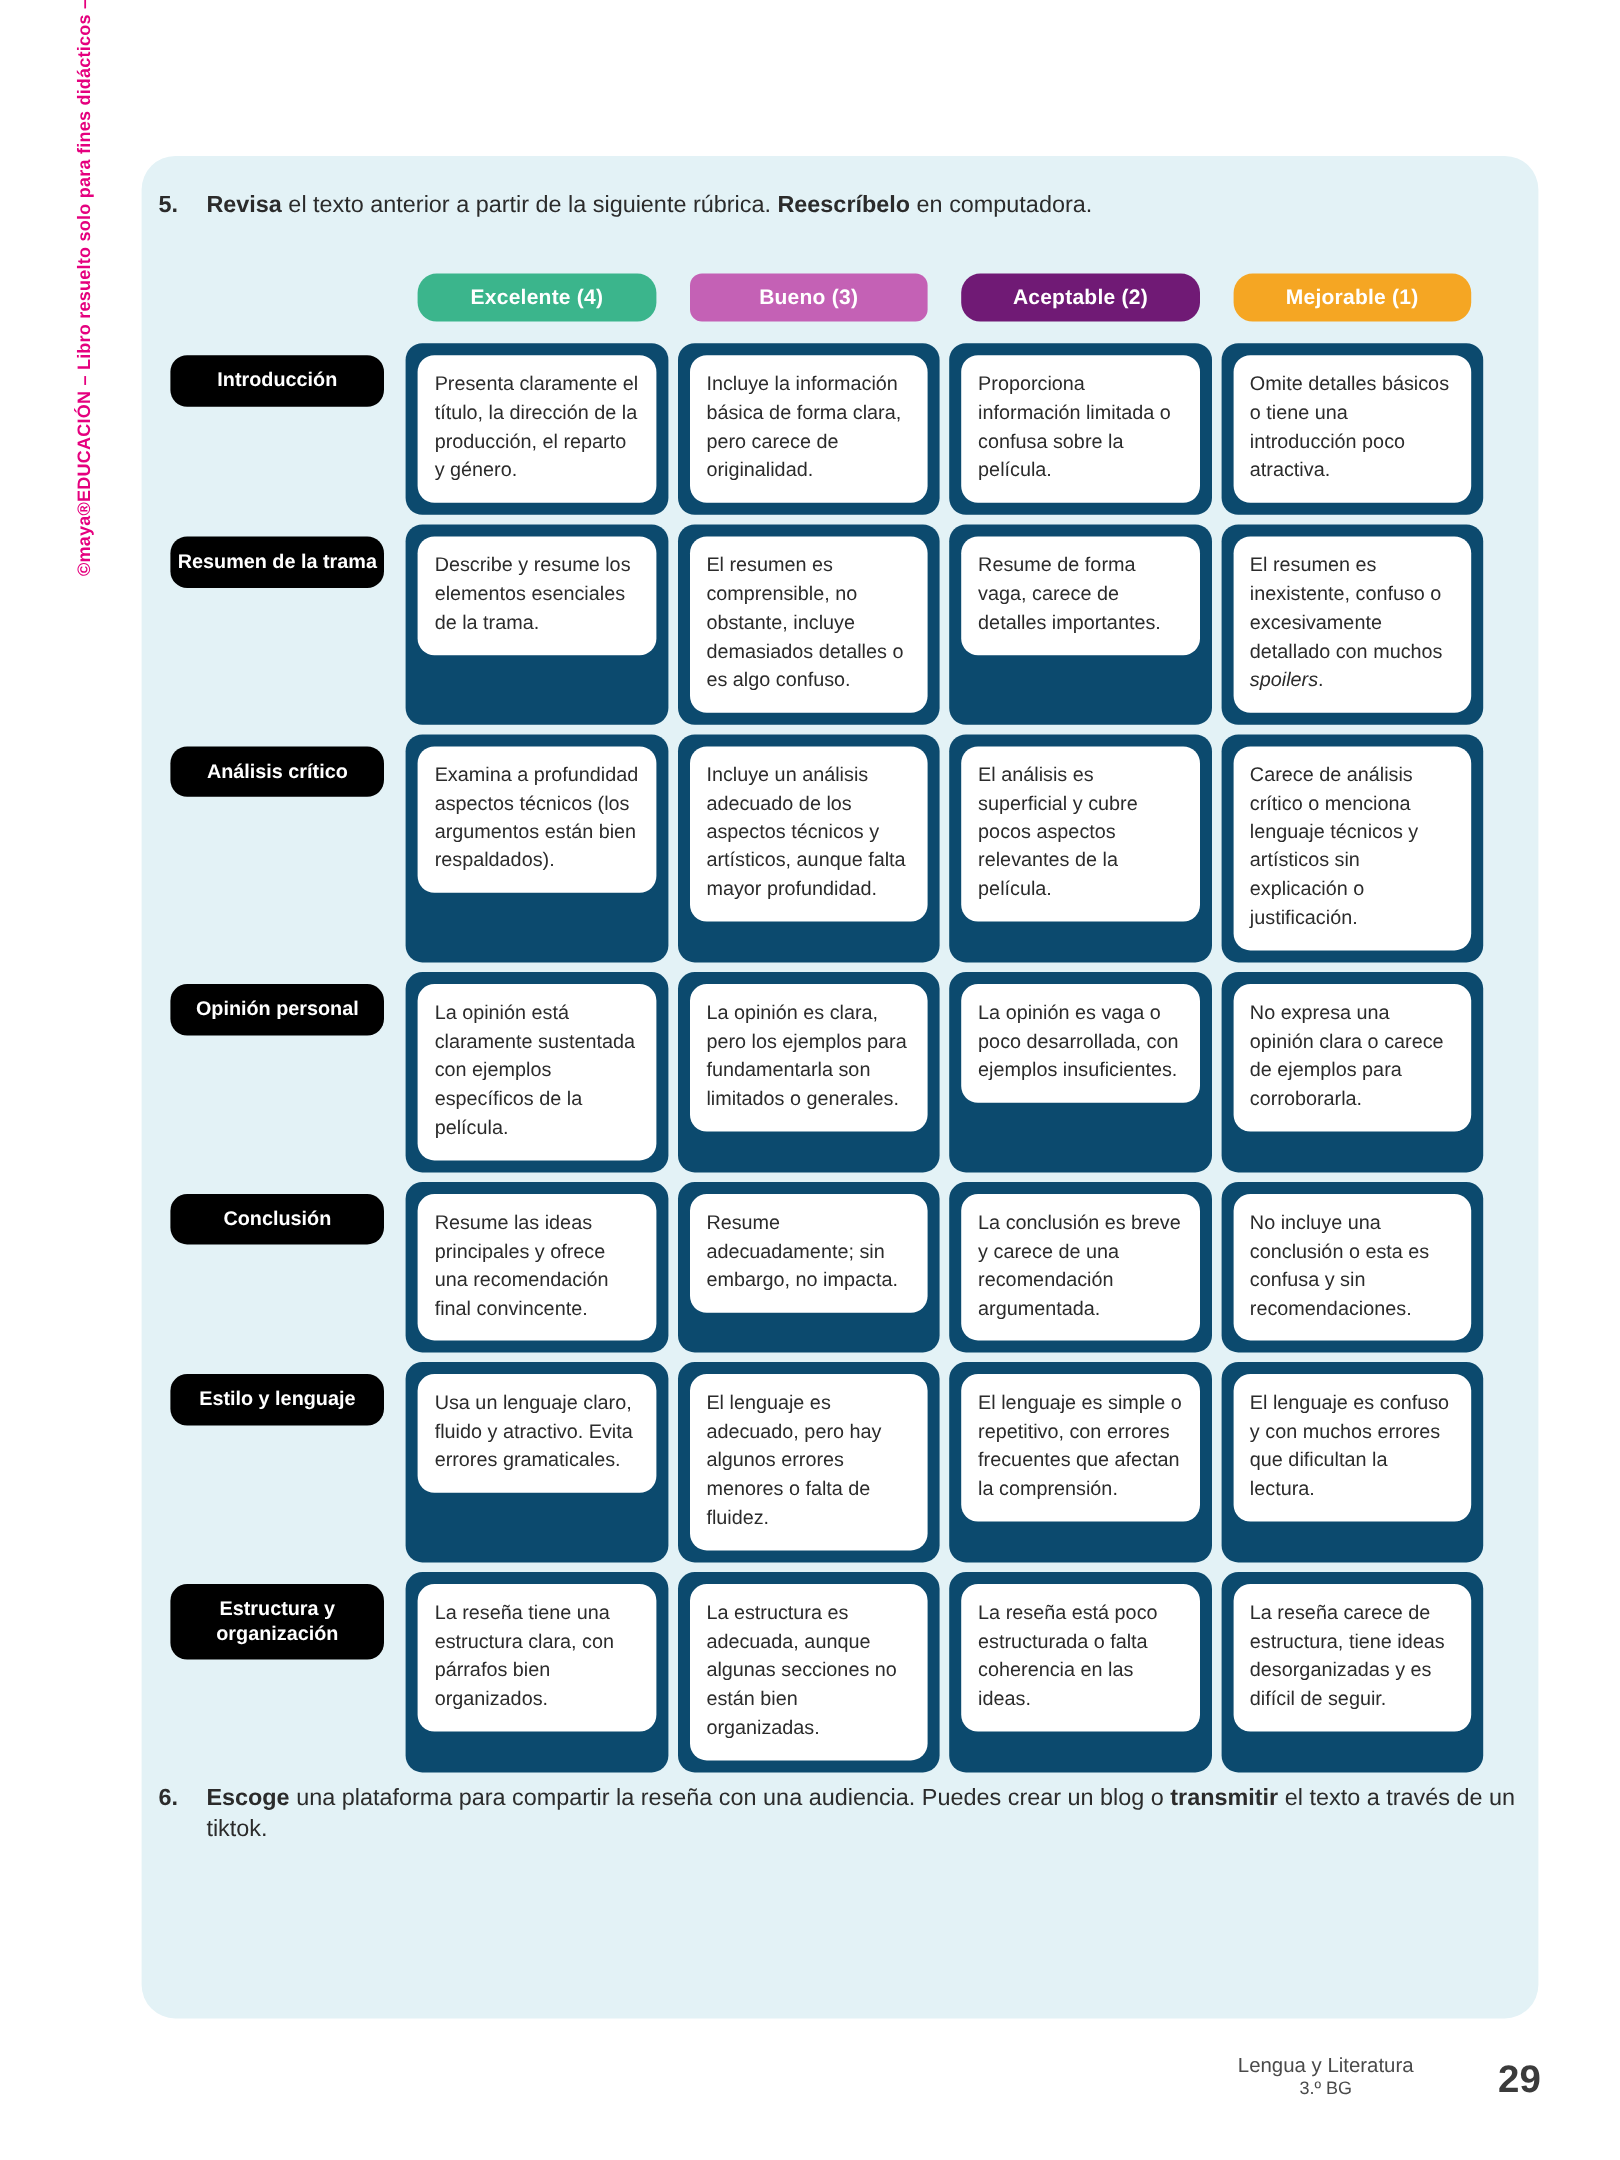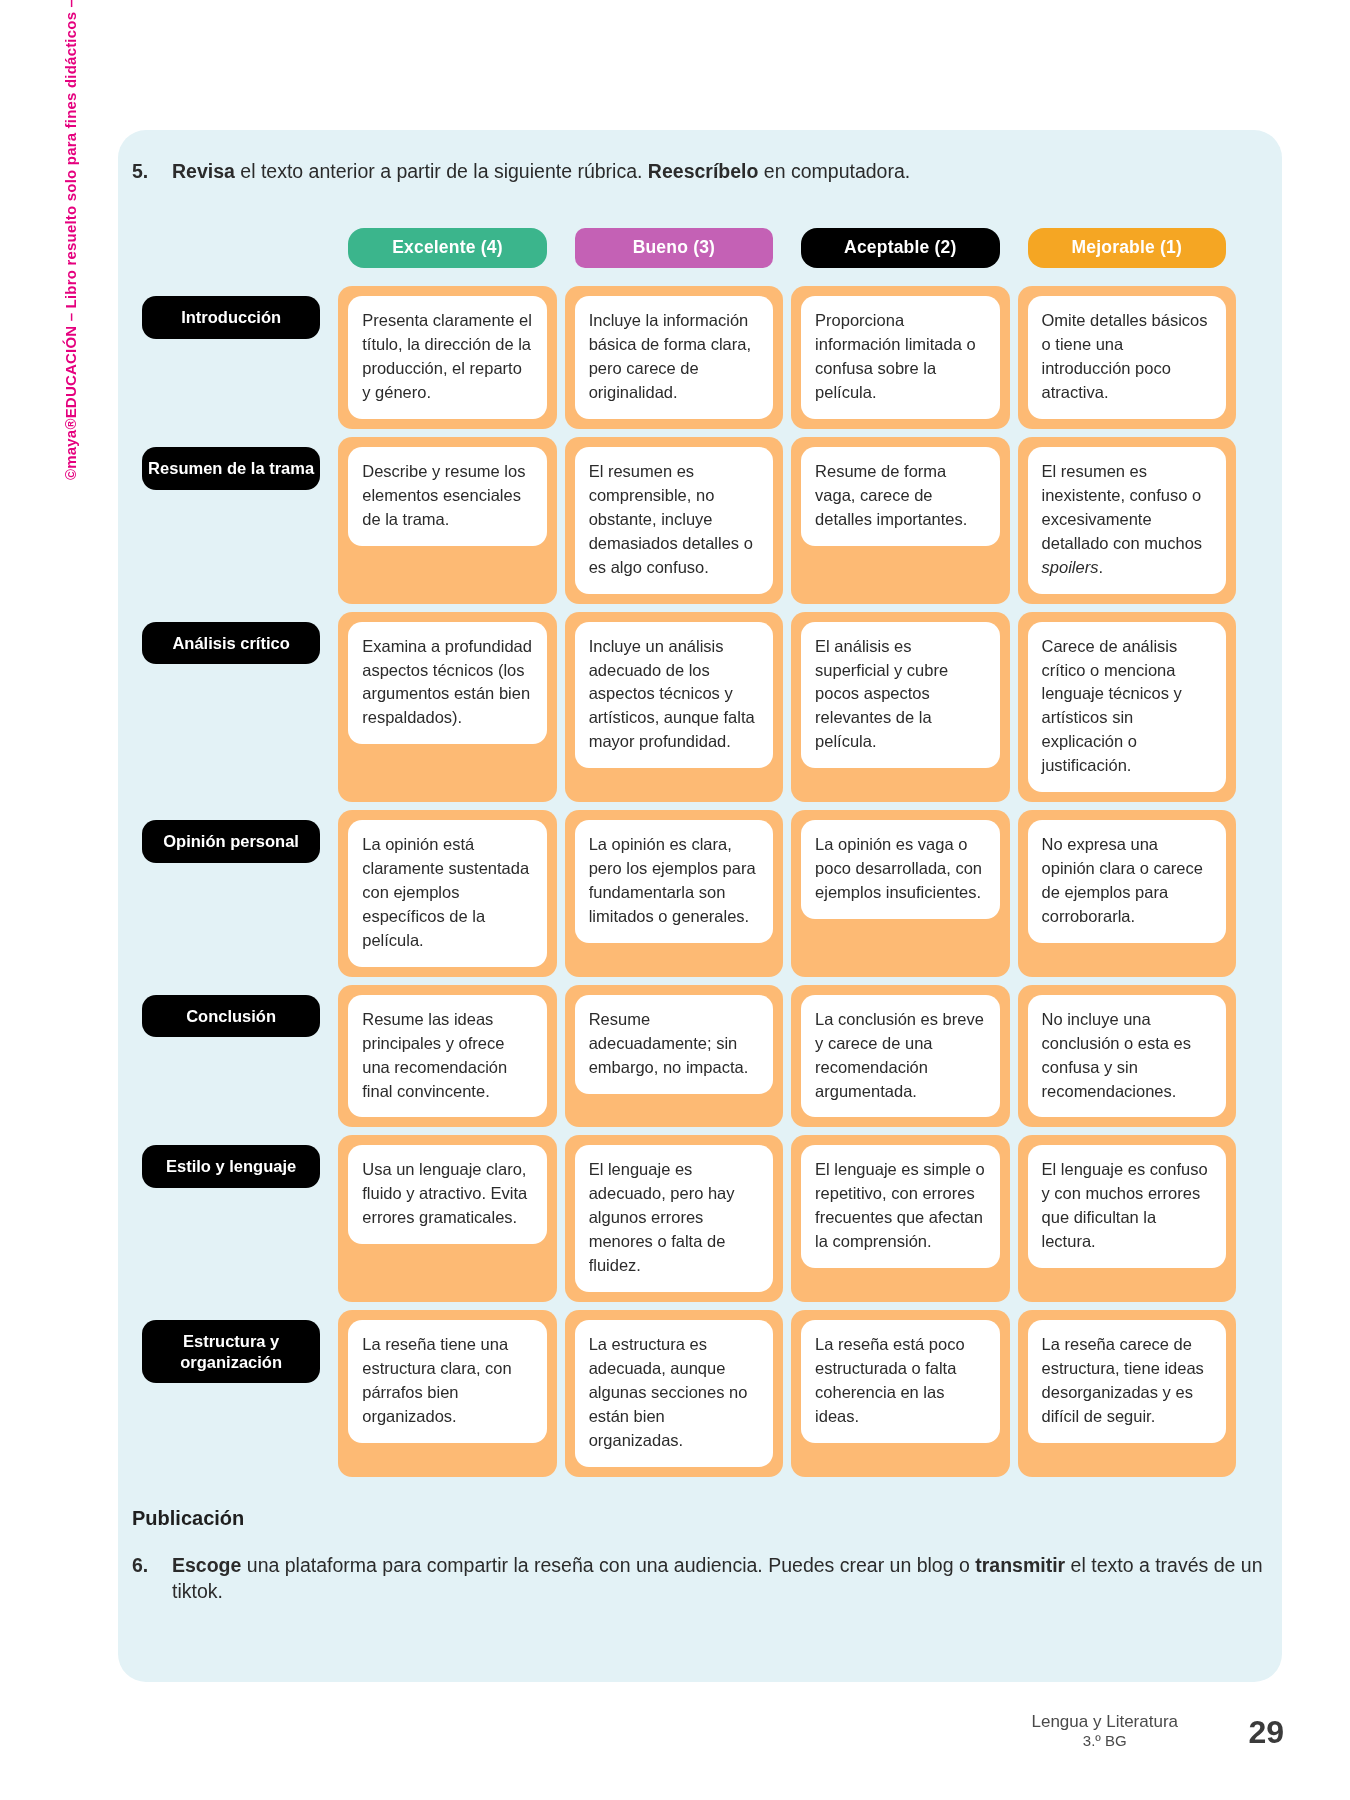--- a/index.html
+++ b/index.html
@@ -91,21 +91,21 @@
     border-radius: 16px;
     text-align: center;
     color: #ffffff;
     font-size: 17.5px;
     font-weight: bold;
     padding: 9px 4px 10px 4px;
     letter-spacing: 0.2px;
   }
   .lvl-1 { background: #3bb58c; }
   .lvl-2 { background: #c461b5; border-radius: 10px; }
-  .lvl-3 { background: #000000; }
+  .lvl-3 { background: #701a75; }
   .lvl-4 { background: #f5a623; }
 
   .crit-cell {
     background: #000000;
     color: #ffffff;
     border-radius: 14px;
     font-size: 16.5px;
     font-weight: bold;
     text-align: center;
     padding: 11px 6px;
@@ -118,21 +118,21 @@
     padding: 13px 14px 14px 14px;
     font-size: 16.5px;
     line-height: 1.45;
     color: #2b2b2b;
     height: 100%;
     box-sizing: border-box;
   }
   .cell i { font-style: italic; }
 
   td.cellbox {
-    background: #fdba74;
+    background: #0c4a6e;
     border-radius: 14px;
   }
 
   h2.pub-title {
     font-size: 20px;
     font-weight: bold;
     color: #1f1f1f;
     margin: 22px 0 22px 0;
   }
 
@@ -312,21 +312,20 @@
           <td class="cellbox">
             <div class="cell">La reseña está poco estructurada o falta coherencia en las ideas.</div>
           </td>
           <td class="cellbox">
             <div class="cell">La reseña carece de estructura, tiene ideas desorganizadas y es difícil de seguir.</div>
           </td>
         </tr>
       </tbody>
   </table>
 
-  <h2 class="pub-title">Publicación</h2>
 
   <div class="task-line">
     <div class="task-num">6.</div>
     <div class="task-text" id="task6text"><b>Escoge</b><span> una plataforma para compartir la reseña con una audiencia. Puedes crear un blog o </span><b>transmitir</b><span> el texto a través de un tiktok.</span></div>
   </div>
 
 </div>
 
 <div class="footer">
   <div class="footer-wrap">

